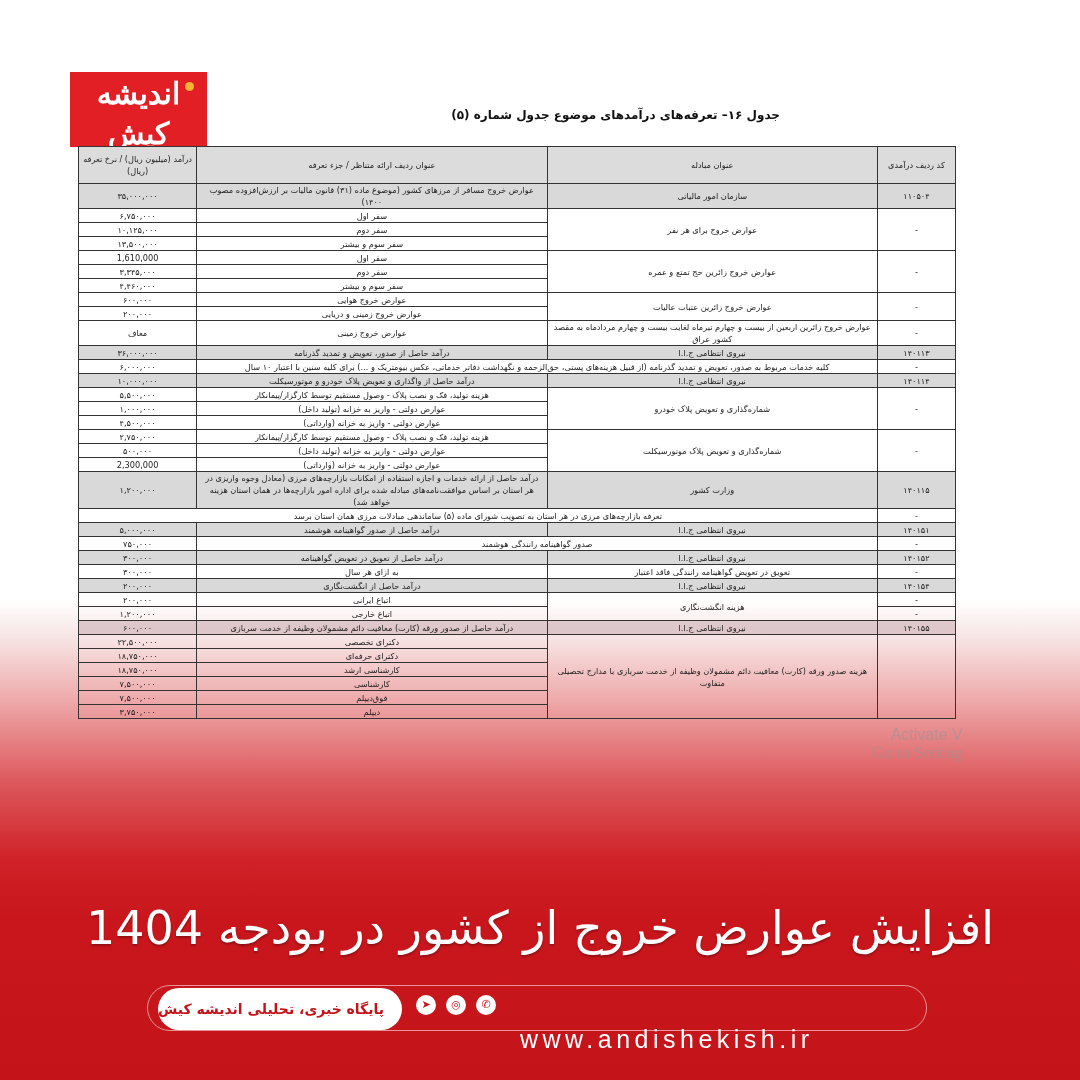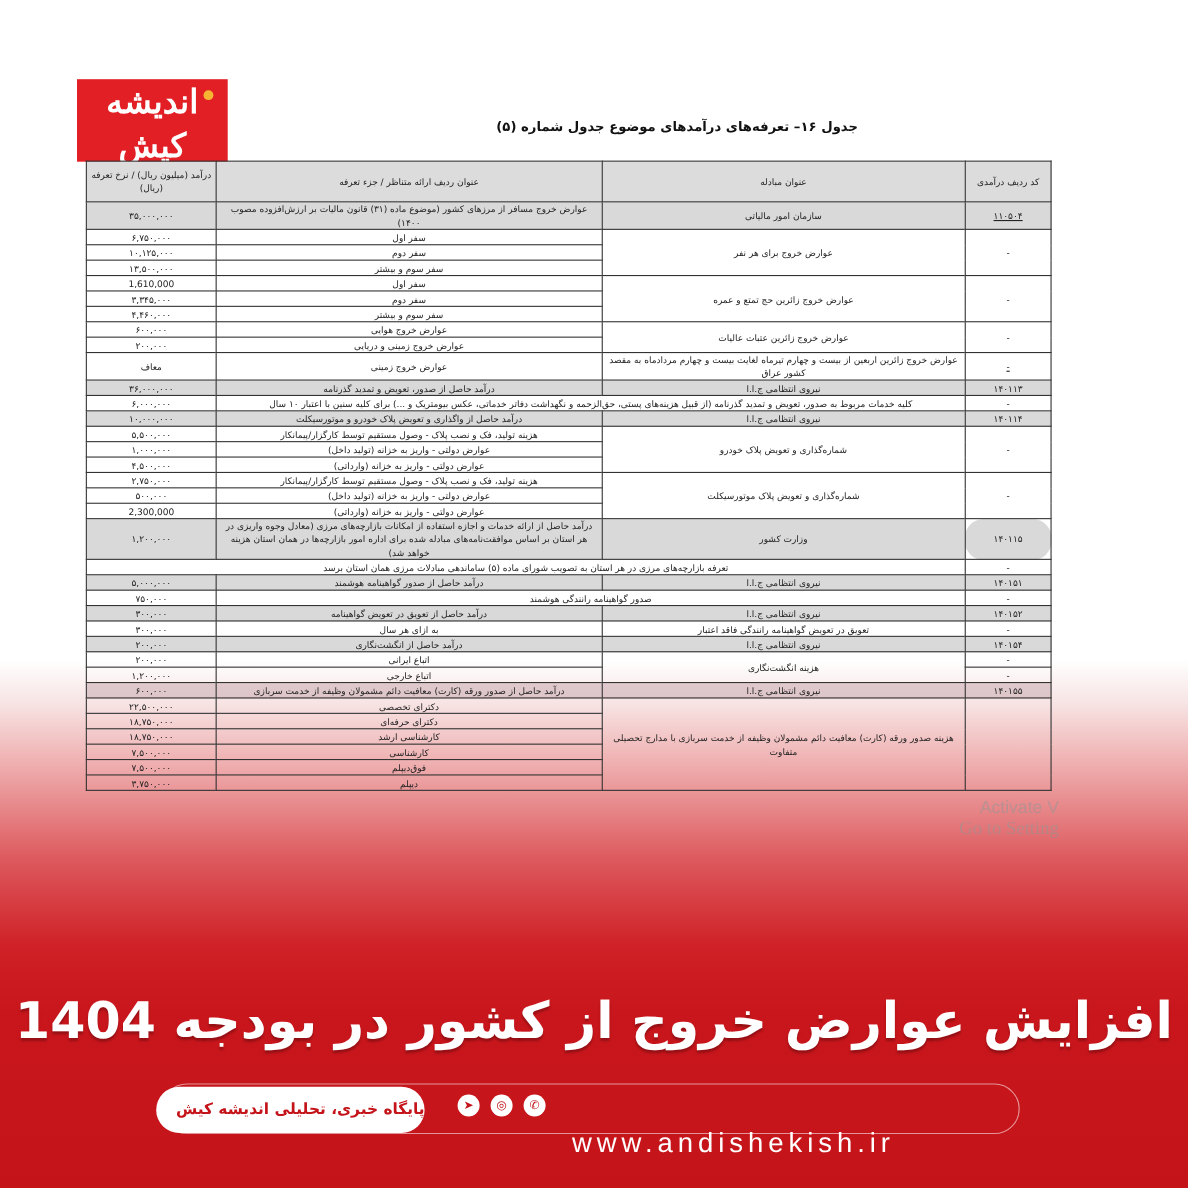--- a/index.html
+++ b/index.html
@@ -23,45 +23,45 @@
     position:absolute; left:78px; top:146px; width:878px;
     border-collapse:collapse; direction:rtl; table-layout:fixed;
     font-size:8.2px; color:#222;
   }
   table.tariffs td, table.tariffs th {
     border:1px solid #333; text-align:center; vertical-align:middle;
     padding:0 4px; height:13px; line-height:12px; font-weight:normal;
   }
   table.tariffs th { background:#dcdcdc; height:36px; }
   tr.g td { background:#d9d9d9; }
-  td.tall2 { height:28px;text-decoration:underline; }
-  td.tall3 { height:40px;border-radius:17px; }
+  td.tall2 { height:28px; }
+  td.tall3 { height:40px; }
   .c-code { width:78px; }
   .c-agency { width:330px; }
   .c-item { width:350px; }
   .c-amount { width:118px; }
   .pink td { background:transparent !important; }
   .watermark {
     position:absolute; left:872px; top:726px; color:rgba(150,150,150,.55);
     font-size:16px; font-family:"Liberation Sans", sans-serif; line-height:18px;text-align:right;
   }
   .watermark .s { font-size:17px;font-family:Liberation Serif, serif; }
   .headline {
     position:absolute; left:0; top:898px; width:1080px; text-align:center;
-    color:#fff; font-size:46px; font-weight:bold; direction:rtl; line-height:60px;
+    color:#fff; font-size:46px; font-weight:normal; direction:rtl; line-height:60px;
     text-shadow:0 2px 2px rgba(0,0,0,.25);
   }
   .footer-bar {
     position:absolute; left:147px; top:985px; width:780px; height:46px;
     border:1px solid rgba(255,255,255,.55); border-radius:23px; box-sizing:border-box;
   }
   .footer-pill {
-    position:absolute; left:142px; top:988px; width:244px; height:42px;
+    position:absolute; left:158px; top:988px; width:244px; height:42px;
     background:#fff; border-radius:21px; color:#c4141a; font-weight:bold;
-    font-size:14px; line-height:42px; text-align:right; direction:rtl;
+    font-size:14px; line-height:42px; text-align:left; direction:rtl;
   }
   .footer-icons { position:absolute; left:416px; top:995px; display:flex; gap:10px; }
   .ficon {
     width:20px; height:20px; border-radius:50%; background:#fff; color:#c4141a;
     font-size:11px; line-height:20px; text-align:center; font-weight:bold;
   }
   .footer-url {
     position:absolute; left:520px; top:990px; color:#fff; font-size:25px;
     letter-spacing:4.5px; line-height:34px; font-family:"Liberation Sans", sans-serif;margin-top:32px;
   }

